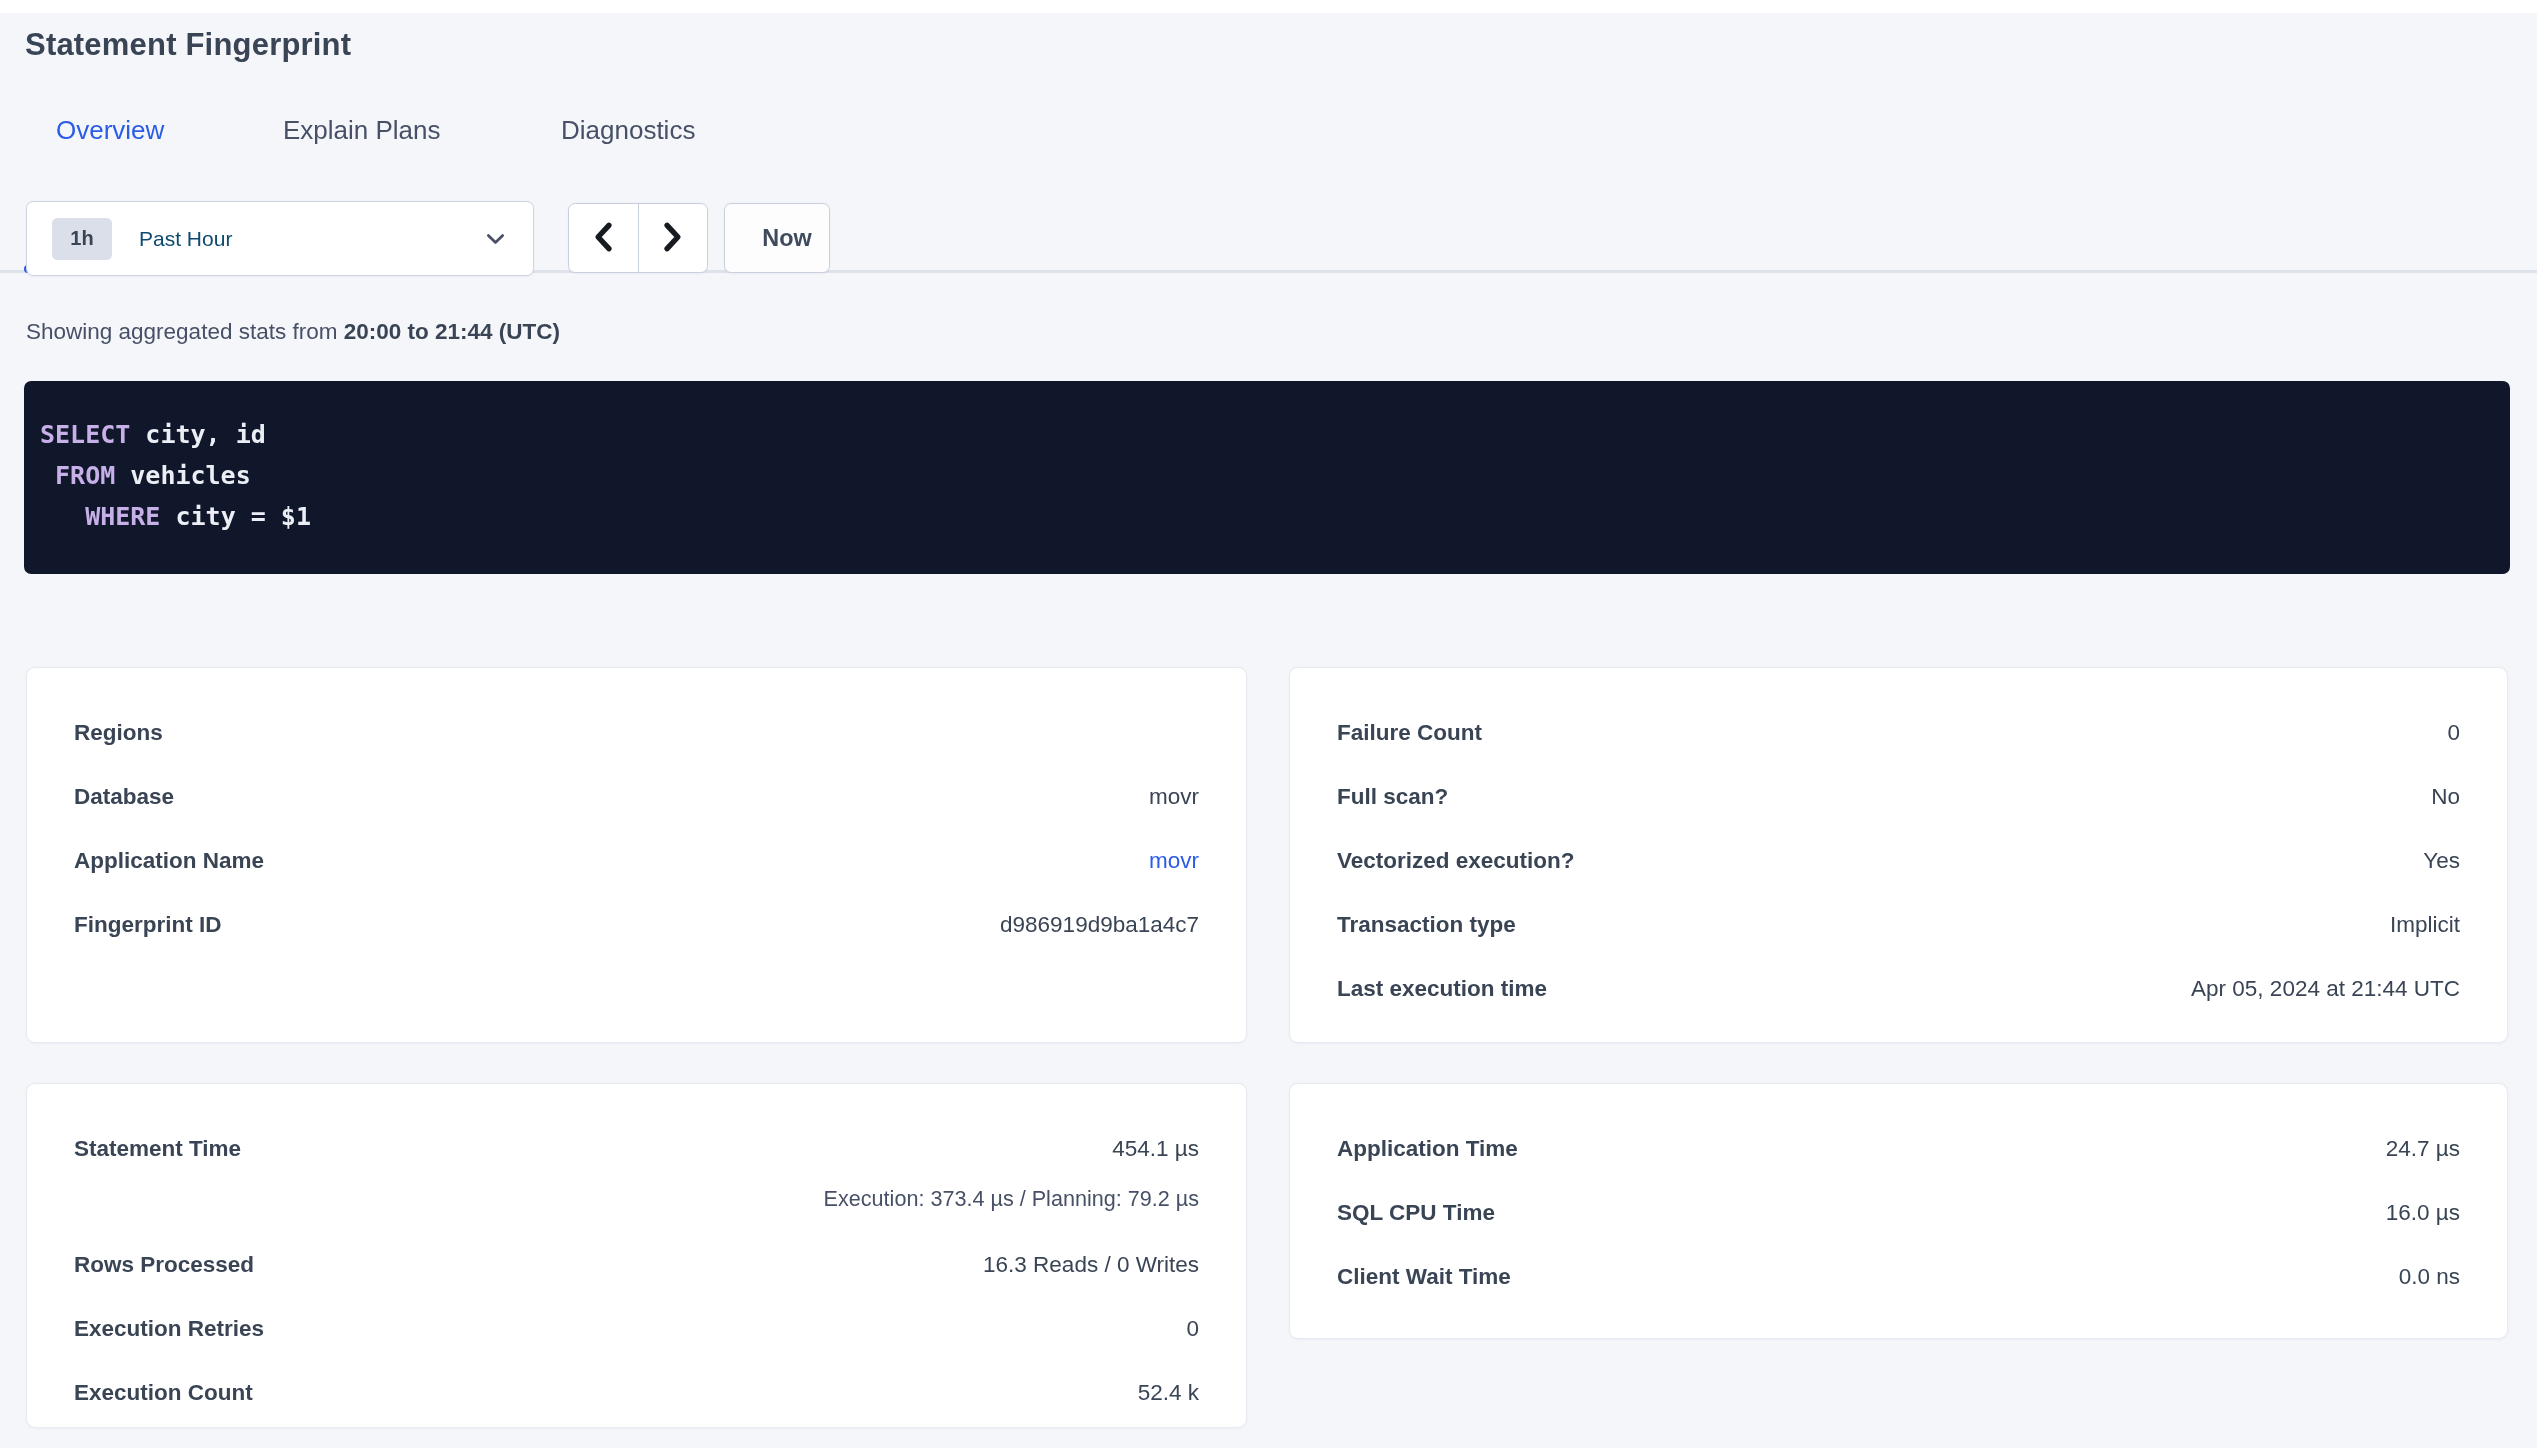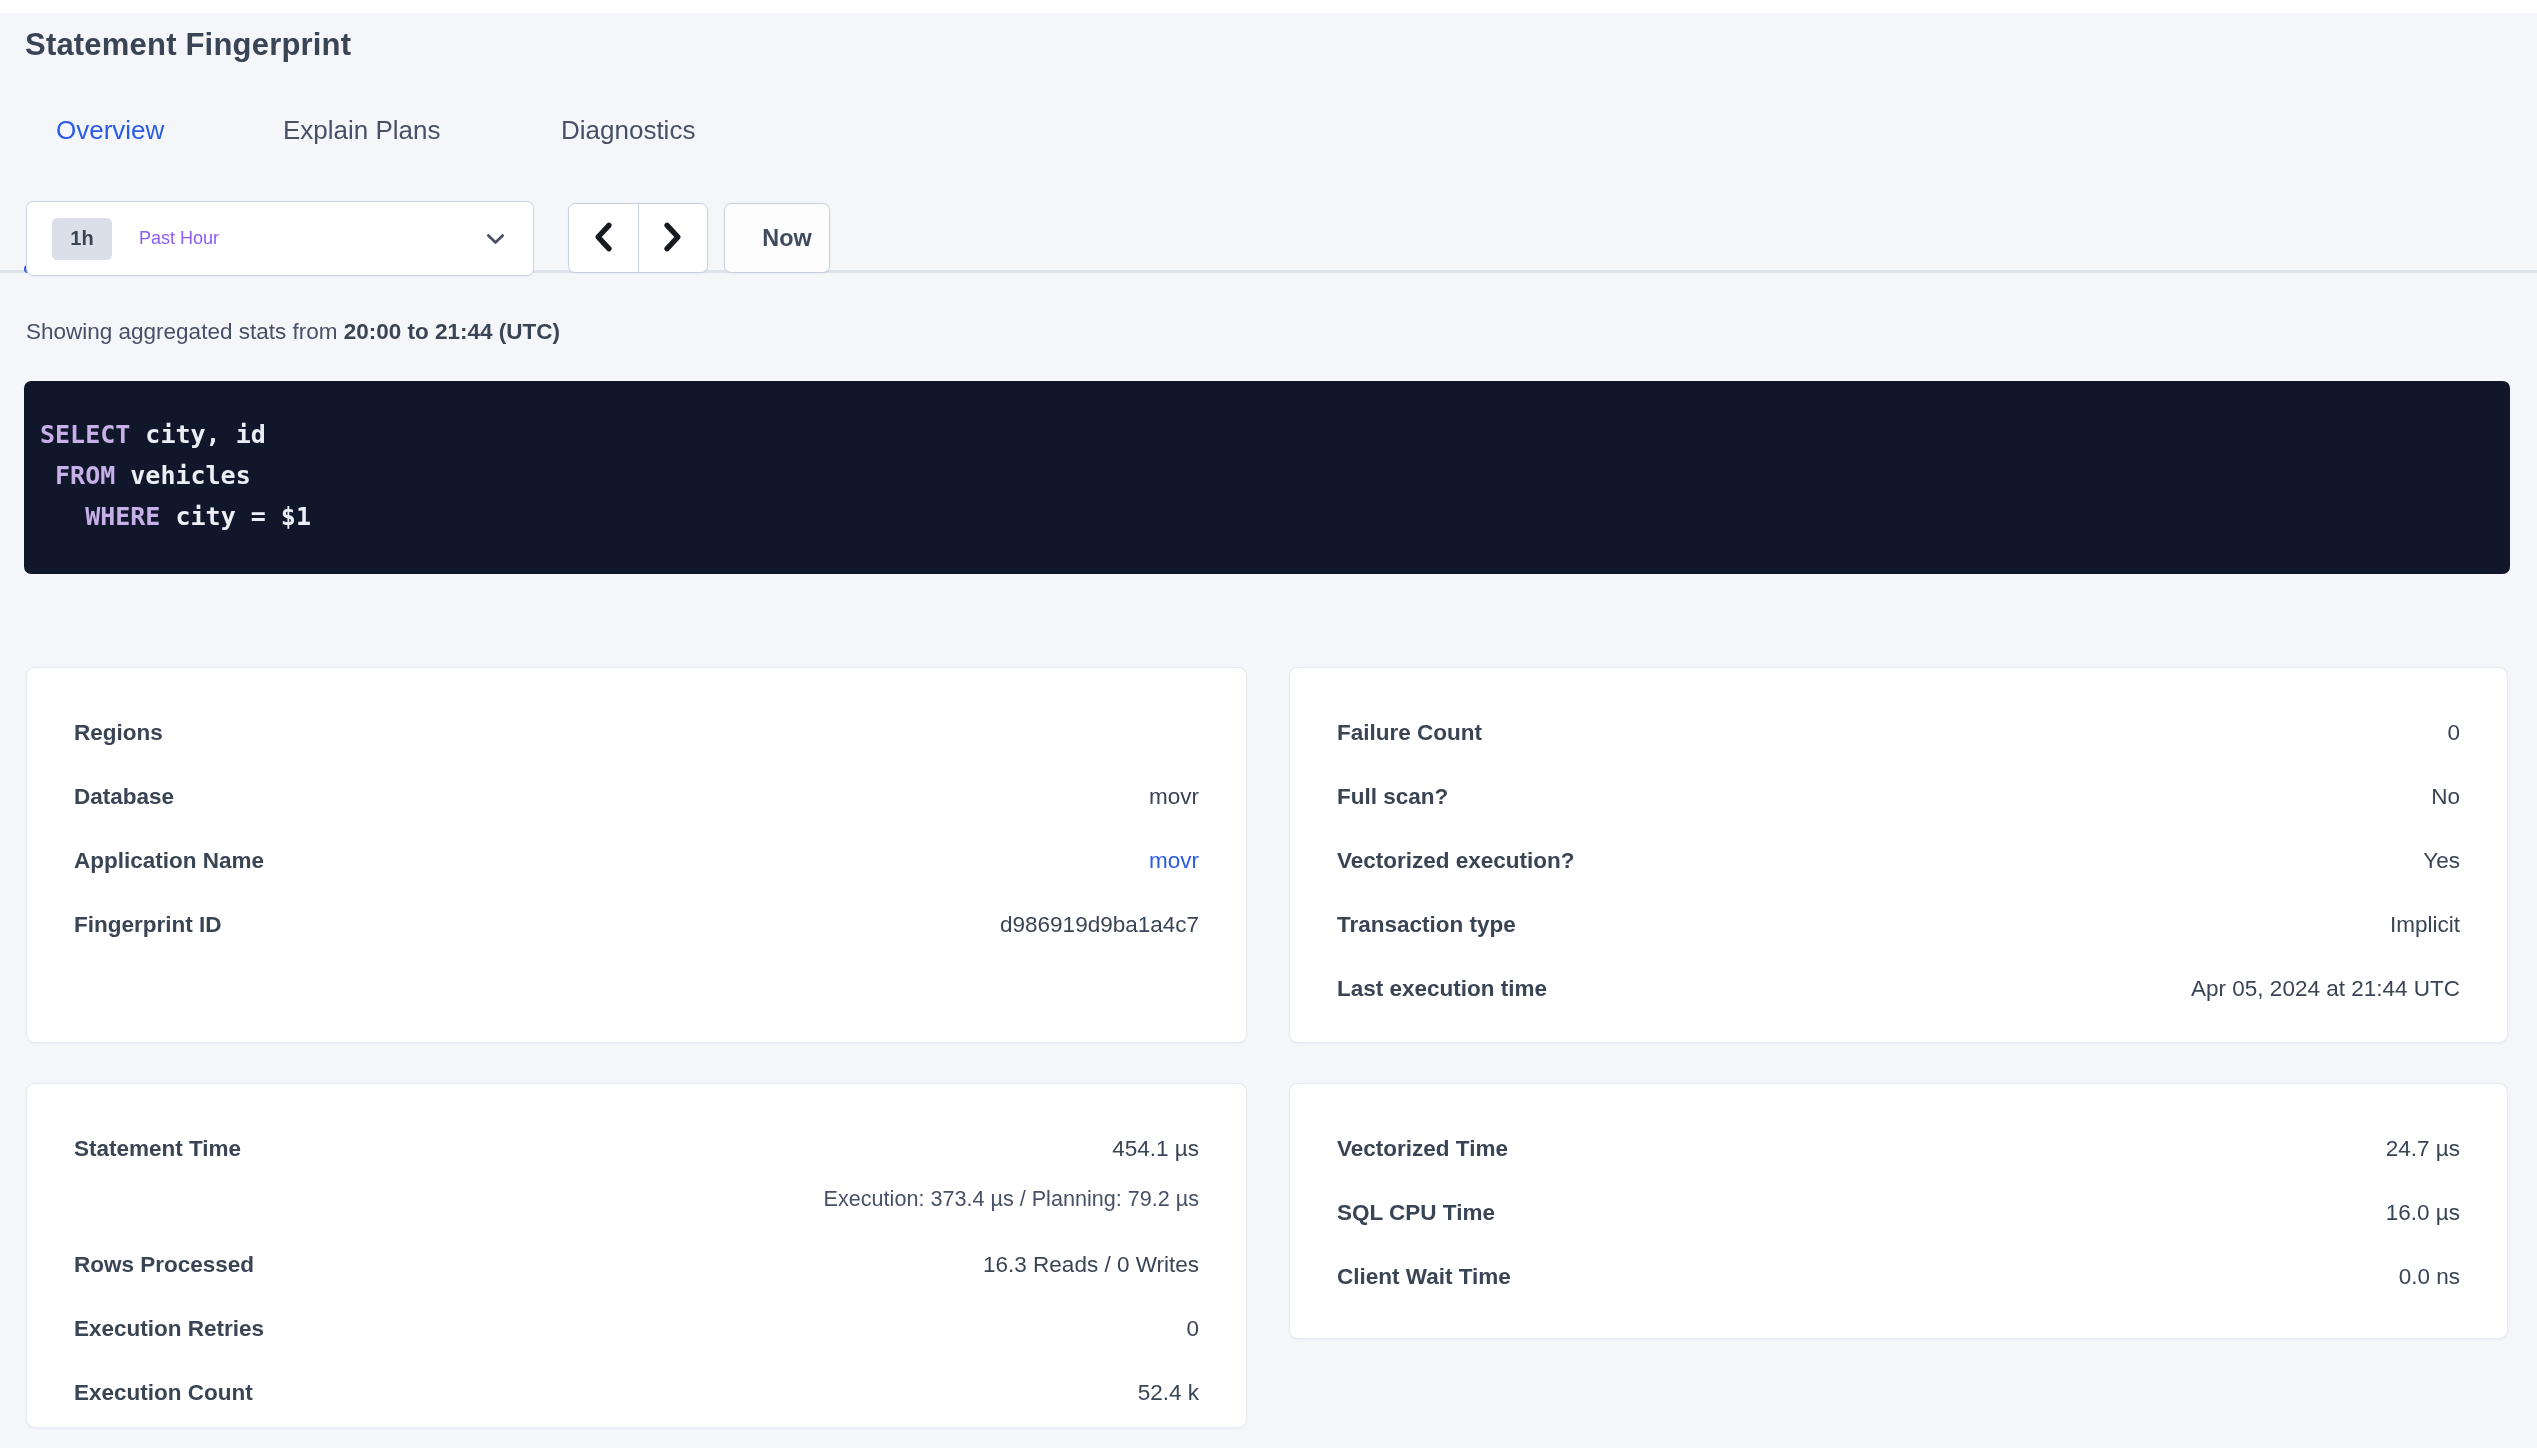--- a/index.html
+++ b/index.html
@@ -33,21 +33,21 @@
     position: absolute; left: 26px; top: 201px; width: 508px; height: 75px;
     background: #ffffff; border: 1.8px solid #cdd3df; border-radius: 7.2px;
     display: flex; align-items: center; padding: 8px 25px;
     box-shadow: 0 0.9px 1.8px rgba(50,60,80,.05); cursor: pointer;
   }
   .interval-badge {
     background: #dbdfe9; border-radius: 5.4px; width: 60px; height: 42px;
     display: flex; align-items: center; justify-content: center;
     font-size: 20px; font-weight: 700; color: #394455; margin-right: 27px;
   }
-  .time-picker-label { font-size: 18px; color: #8b5cf6; flex: 1; }
+  .time-picker-label { font-size: 21px; color: #0c4a6e; flex: 1; }
   .picker-caret { display: flex; align-items: center; }
 
   .arrow-group {
     position: absolute; left: 568px; top: 203px; width: 140px; height: 70px;
     background: #ffffff; border: 1.8px solid #c9d0dd; border-radius: 7.2px;
     display: flex; box-shadow: 0 0.9px 1.8px rgba(50,60,80,.05);
   }
   .arrow-btn { flex: 1; display: flex; align-items: center; justify-content: center; cursor: pointer; }
   .arrow-btn + .arrow-btn { border-left: 1.8px solid #c9d0dd; }
 
@@ -205,21 +205,21 @@
       <span class="value">0</span>
     </div>
     <div class="row">
       <span class="label">Execution Count</span>
       <span class="value">52.4 k</span>
     </div>
   </div>
 
   <div class="card card-stats-right">
     <div class="row">
-      <span class="label">Vectorized Time</span>
+      <span class="label">Application Time</span>
       <span class="value">24.7 µs</span>
     </div>
     <div class="row">
       <span class="label">SQL CPU Time</span>
       <span class="value">16.0 µs</span>
     </div>
     <div class="row">
       <span class="label">Client Wait Time</span>
       <span class="value">0.0 ns</span>
     </div>

